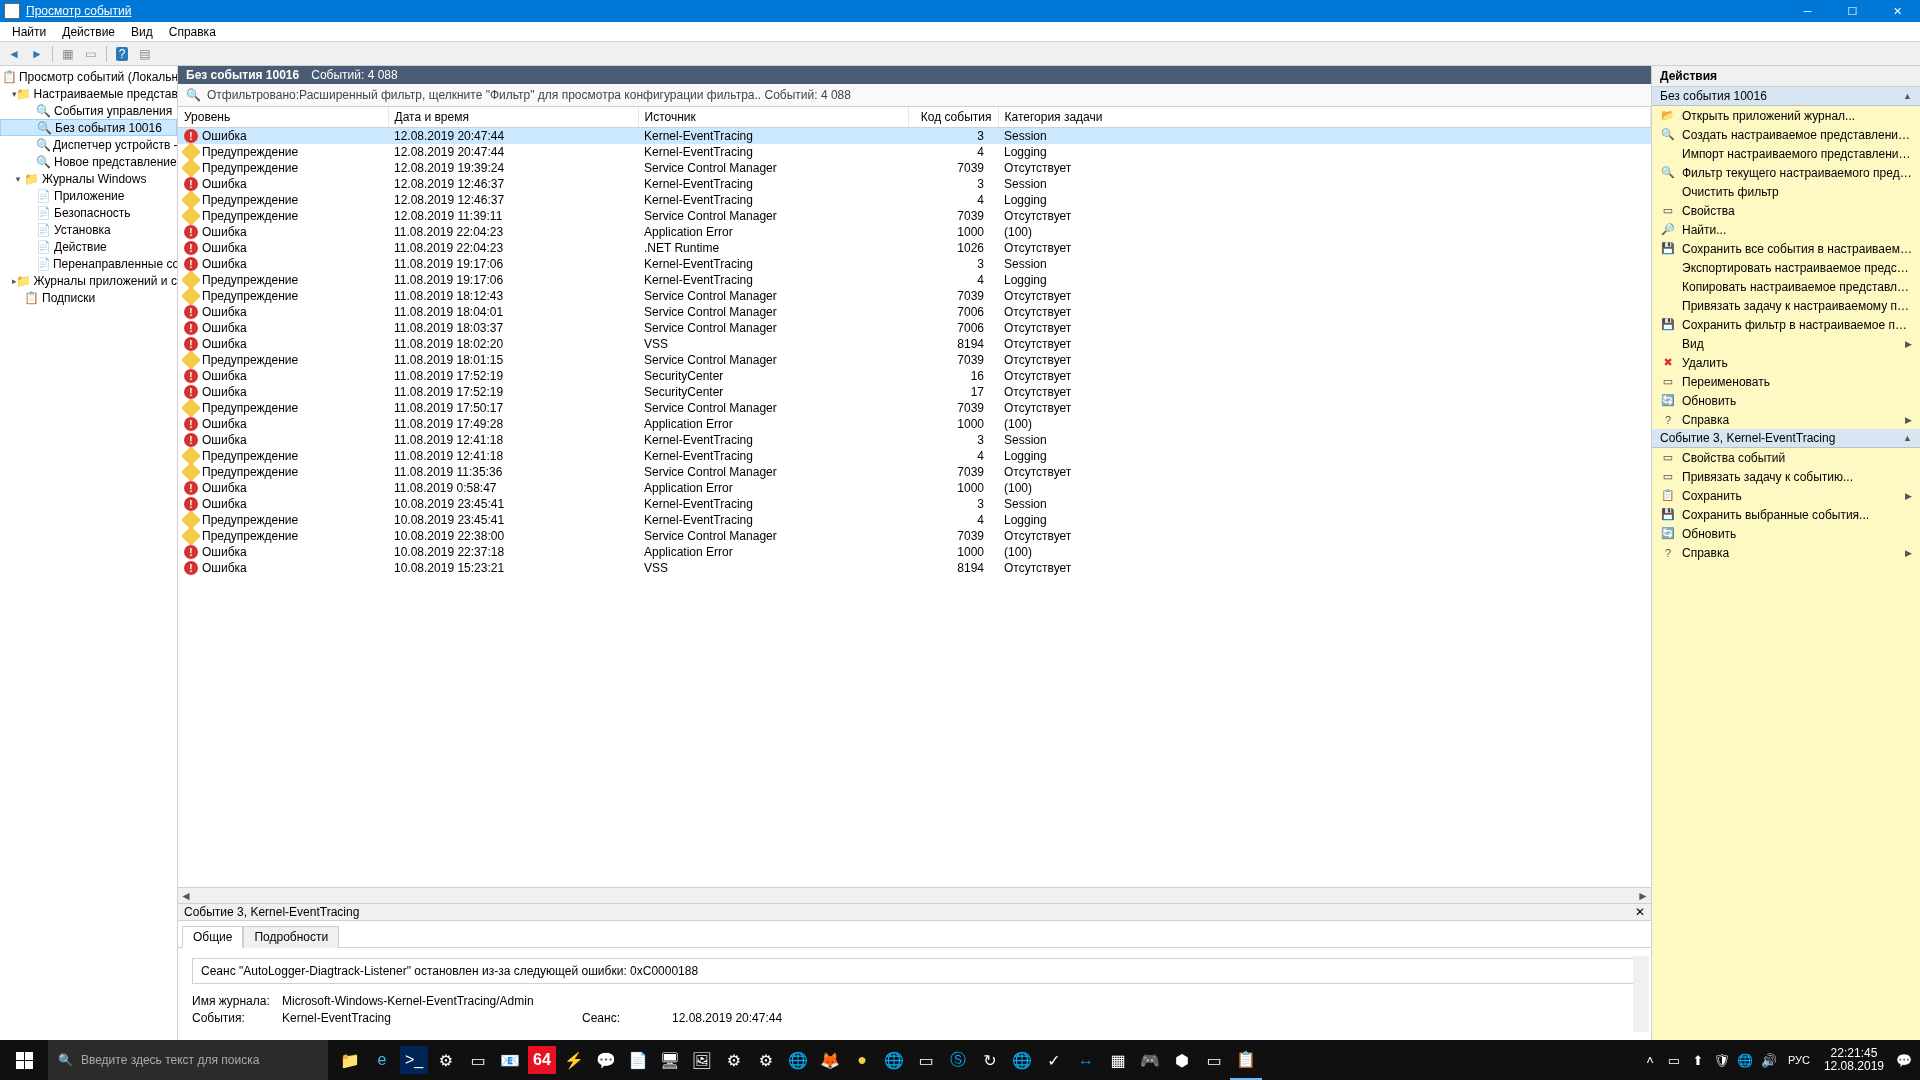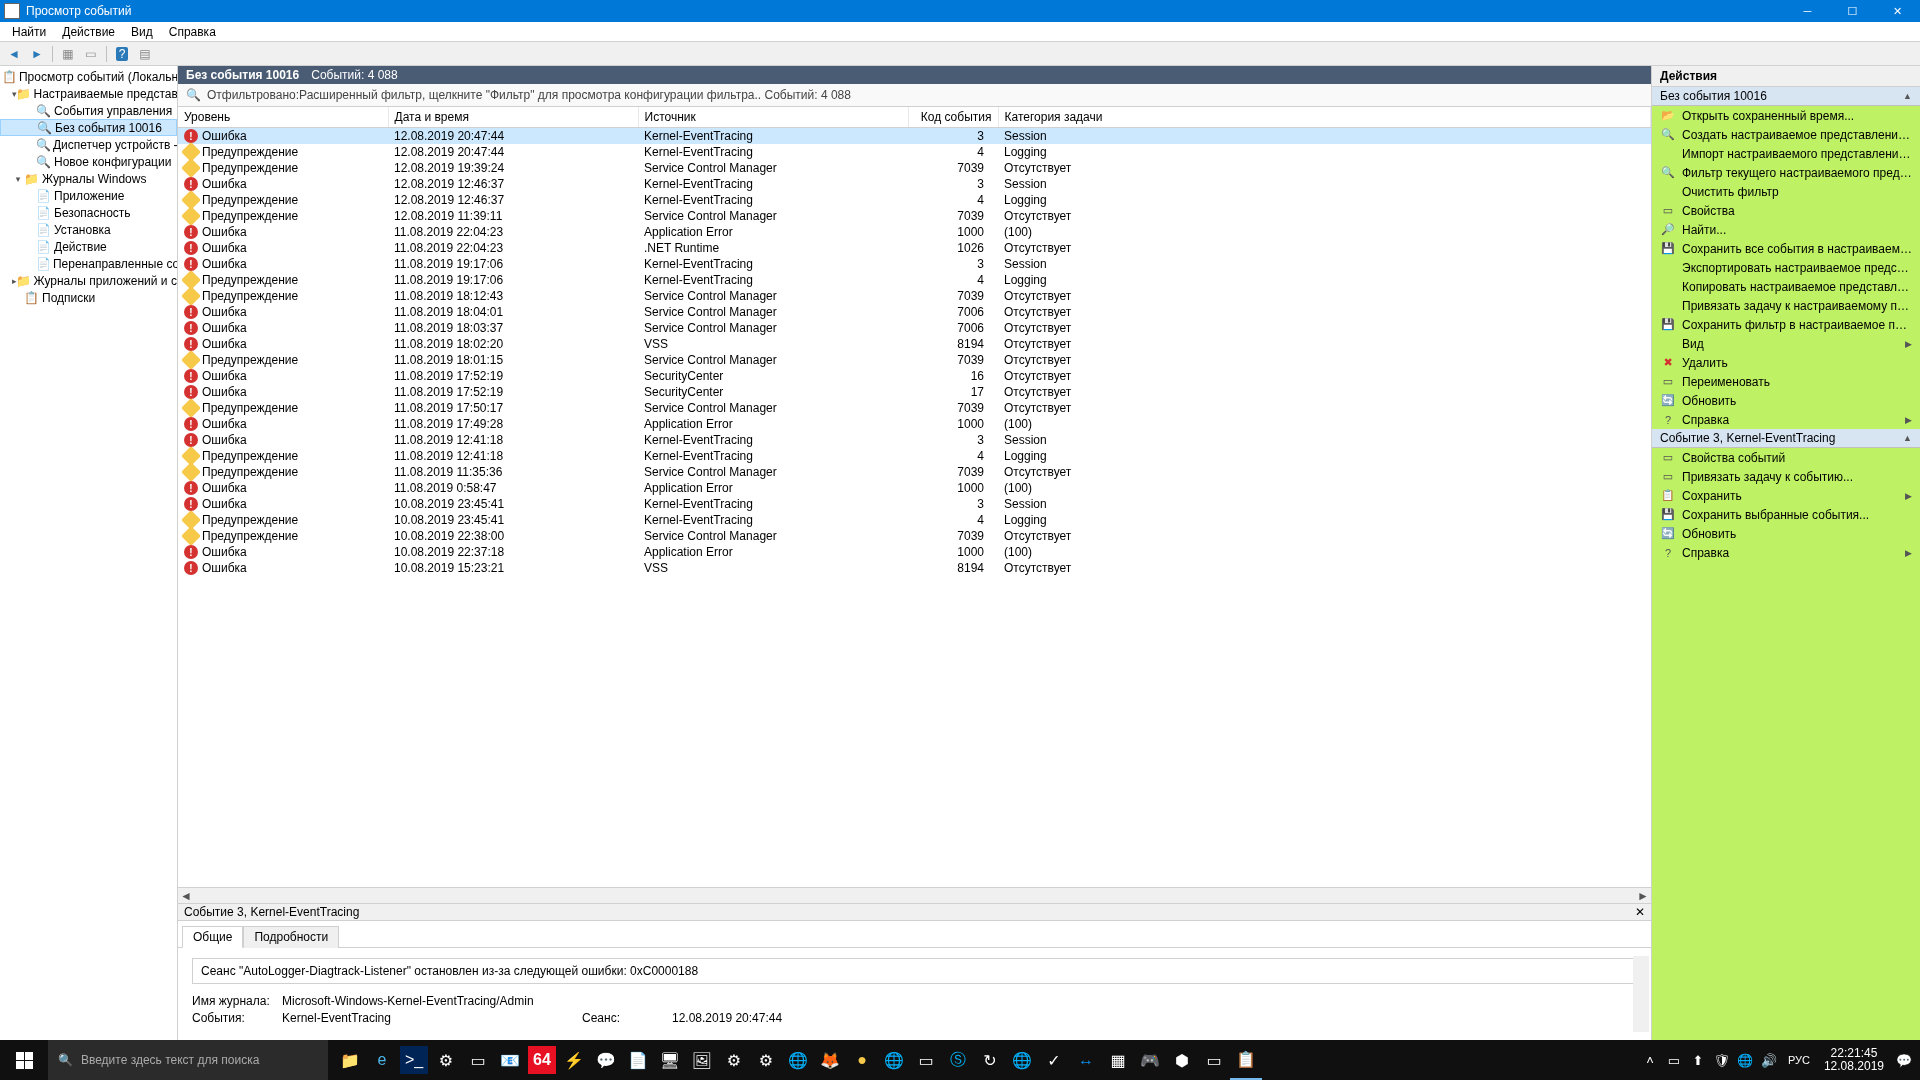--- a/index.html
+++ b/index.html
@@ -1,19 +1,19 @@
 <!DOCTYPE html>
 <html><head>
 <meta charset="utf-8">
 <style>
 * { margin: 0; padding: 0; box-sizing: border-box; font-family: 'Segoe UI', Tahoma, sans-serif; font-size: 12px; }
 body { background: #fff; overflow: hidden; width: 1920px; height: 1080px; }
 .titlebar { background: #0078d7; color: #fff; height: 22px; display: flex; align-items: center; padding-left: 4px; }
 .titlebar .icon { width: 16px; height: 16px; background: #fff; display: inline-block; margin-right: 6px; border: 1px solid #666; }
-.titlebar .title { flex: 1; }
+.titlebar .title { flex: 1; text-decoration: underline; }
 .titlebar .winbtns { display: flex; }
 .titlebar .winbtn { width: 45px; height: 22px; display: flex; align-items: center; justify-content: center; color: #fff; cursor: pointer; font-size: 11px; }
 .menubar { background: #fff; border-bottom: 1px solid #d0d0d0; height: 20px; display: flex; align-items: center; padding-left: 4px; }
 .menubar .menuitem { padding: 1px 8px; cursor: default; }
 .toolbar { background: #f0f0f0; border-bottom: 1px solid #d0d0d0; height: 24px; display: flex; align-items: center; padding: 0 4px; gap: 3px; }
 .toolbtn { width: 20px; height: 20px; display: flex; align-items: center; justify-content: center; cursor: pointer; border: 1px solid transparent; }
 .sep { width: 1px; height: 16px; background: #c0c0c0; margin: 0 2px; }
 .main { display: flex; height: calc(100% - 22px - 20px - 24px - 40px); }
 .tree { width: 178px; border-right: 1px solid #d0d0d0; overflow: auto; padding: 2px 0; background: #fff; }
 .tree .node { display: flex; align-items: center; height: 17px; padding-left: 2px; cursor: default; white-space: nowrap; }
@@ -35,21 +35,21 @@
 .lvlico.warn::after { content: ""; transform: rotate(-45deg); }
 .hscroll { height: 16px; background: #f0f0f0; border-top: 1px solid #d0d0d0; display: flex; align-items: center; justify-content: space-between; padding: 0 2px; font-size: 9px; color: #555; }
 .detailhdr { background: #f0f0f0; border-top: 1px solid #d0d0d0; border-bottom: 1px solid #d0d0d0; height: 18px; display: flex; align-items: center; justify-content: space-between; padding: 0 6px; }
 .detailtabs { display: flex; padding: 4px 4px 0 4px; border-bottom: 1px solid #d0d0d0; gap: 0; }
 .tab { padding: 3px 10px; border: 1px solid #d0d0d0; border-bottom: none; background: #f0f0f0; cursor: pointer; position: relative; top: 1px; }
 .tab.active { background: #fff; border-bottom: 1px solid #fff; }
 .detailbody { padding: 10px 14px; position: relative; height: 92px; overflow: hidden; }
 .detailtext { border: 1px solid #d0d0d0; padding: 5px 8px; margin-bottom: 10px; }
 .detailmeta { display: grid; grid-template-columns: 90px 300px 90px 200px; row-gap: 3px; }
 .detailvscroll { position: absolute; right: 2px; top: 8px; bottom: 8px; width: 16px; background: #f0f0f0; }
-.actions { width: 268px; background: #bef264; display: flex; flex-direction: column; overflow: hidden; }
+.actions { width: 268px; background: #fef9c3; display: flex; flex-direction: column; overflow: hidden; }
 .actionshdr { background: #f0f0f0; border-bottom: 1px solid #d0d0d0; padding: 3px 8px; font-weight: bold; }
 .actionsgroup { background: #d7e4f2; padding: 2px 8px; border-bottom: 1px solid #c0c0c0; display: flex; justify-content: space-between; align-items: center; }
 .actionitem { display: flex; align-items: center; gap: 6px; padding: 2px 8px; cursor: pointer; height: 19px; }
 .aico { width: 16px; height: 16px; display: inline-flex; align-items: center; justify-content: center; font-size: 11px; }
 .arrow { color: #555; font-size: 9px; }
 .taskbar { position: fixed; bottom: 0; left: 0; right: 0; height: 40px; background: #101010; display: flex; align-items: center; color: #fff; }
 .startbtn { width: 48px; height: 40px; display: flex; align-items: center; justify-content: center; cursor: pointer; }
 .searchbox { background: #2b2b2b; height: 40px; width: 280px; display: flex; align-items: center; padding: 0 10px; color: #aaa; gap: 8px; }
 .tbicons { display: flex; align-items: center; gap: 0; margin-left: 6px; }
 .tbicon { width: 32px; height: 40px; display: flex; align-items: center; justify-content: center; cursor: pointer; font-size: 16px; }
@@ -123,21 +123,21 @@
     <div class="node sel" style="padding-left:36px">
         <span class="ic">🔍</span>
         <span>Без события 10016</span>
       </div>
     <div class="node" style="padding-left:36px">
         <span class="ic">🔍</span>
         <span>Диспетчер устройств - V</span>
       </div>
     <div class="node" style="padding-left:36px">
         <span class="ic">🔍</span>
-        <span>Новое конфигурации</span>
+        <span>Новое представление</span>
       </div>
     <div class="node" style="padding-left:12px">
         <span class="tw">▾</span>
         <span class="ic">📁</span>
         <span>Журналы Windows</span>
       </div>
     <div class="node" style="padding-left:36px">
         <span class="ic">📄</span>
         <span>Приложение</span>
       </div>
@@ -557,21 +557,21 @@
 
   <div class="actions">
     <div class="actionshdr">Действия</div>
     <div class="actionsgroup">
       <span>Без события 10016</span>
       <span class="arrow">▲</span>
     </div>
     <div id="actions-list-1">
         <div class="actionitem">
           <span class="aico" style="color:#555">📂</span>
-          <span style="flex:1;white-space:nowrap;overflow:hidden;text-overflow:ellipsis">Открыть сохраненный время...</span>
+          <span style="flex:1;white-space:nowrap;overflow:hidden;text-overflow:ellipsis">Открыть приложений журнал...</span>
         </div>
         <div class="actionitem">
           <span class="aico" style="color:#555">🔍</span>
           <span style="flex:1;white-space:nowrap;overflow:hidden;text-overflow:ellipsis">Создать настраиваемое представление...</span>
         </div>
         <div class="actionitem">
           <span class="aico" style="color:#555"></span>
           <span style="flex:1;white-space:nowrap;overflow:hidden;text-overflow:ellipsis">Импорт настраиваемого представления...</span>
         </div>
         <div class="actionitem">

